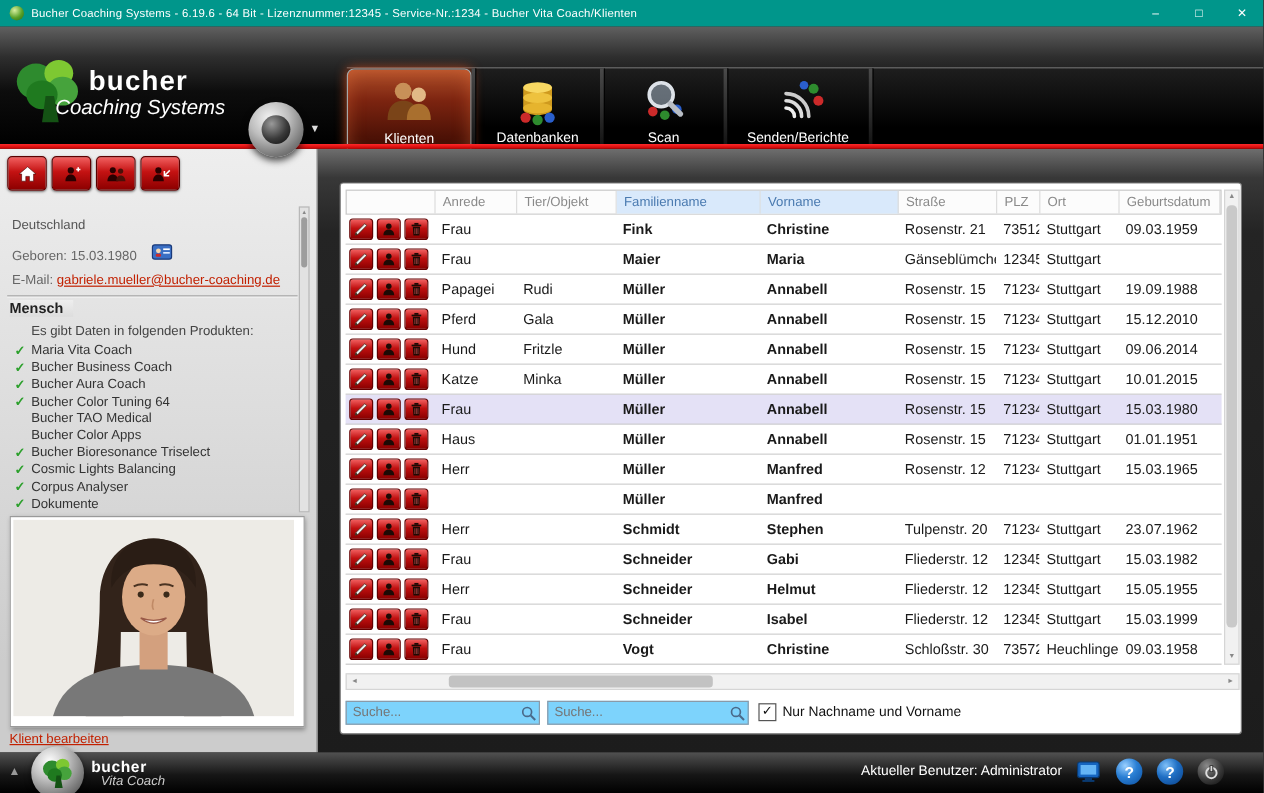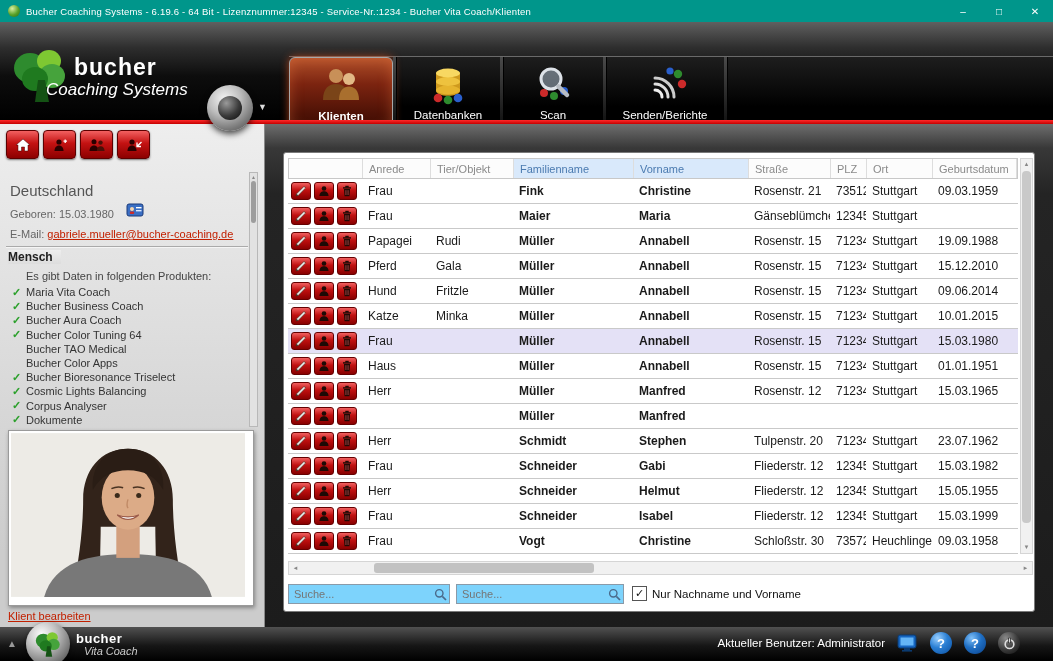--- a/index.html
+++ b/index.html
@@ -31,39 +31,39 @@
   .nav-band{position:absolute;left:289px;right:0;top:34px;height:76px;display:flex;
             border-top:1px solid #6a6a6a;border-bottom:1px solid #505050;
             background:linear-gradient(180deg,#1e1e1e,#000 65%);}
   .nav-item{height:100%;display:flex;flex-direction:column;align-items:center;box-sizing:border-box;
             padding-top:5px;cursor:default;}
   .nav-item .nav-icon{height:46px;display:flex;align-items:center;}
   .nav-label{color:#fff;font-size:11.5px;margin-top:1px;}
   .nav-item.active{background:linear-gradient(180deg,#b0502a 0%,#7c2410 35%,#4e1206 75%,#3a0c04 100%);
             border:1px solid #a8a8a8;border-radius:6px;
             box-shadow:0 0 9px rgba(220,80,30,.75), inset 0 0 14px rgba(255,130,70,.35);}
-  .nav-item.active .nav-label{font-weight:bold;border-bottom:1px solid rgba(255,255,255,.55);}
+  .nav-item.active .nav-label{font-weight:normal;border-bottom:1px solid rgba(255,255,255,.55);}
   .nav-sep{width:3px;background:linear-gradient(180deg,#4a4a4a,#0a0a0a);box-shadow:1px 0 0 #000;}
 
   .red-stripe{position:absolute;top:120px;left:0;right:0;height:4px;
             background:linear-gradient(180deg,#ff2a2a,#c40000);z-index:4;}
 
   
   .sidebar{position:absolute;top:124px;left:0;width:265px;height:503px;
            background:linear-gradient(180deg,#eeeeee,#cccccc 85%);border-right:1px solid #8a8a8a;
            box-sizing:border-box;z-index:3;}
   .side-buttons{position:absolute;left:6px;top:6px;display:flex;gap:4px;}
   .red-btn{width:33px;height:29px;border-radius:4px;border:1px solid #5c0000;box-sizing:border-box;
            background:linear-gradient(180deg,#f26060 0%,#c41212 45%,#8c0000 100%);
            display:flex;align-items:center;justify-content:center;box-shadow:0 1px 2px rgba(0,0,0,.5);}
   .side-scroll{position:absolute;right:6px;top:48px;width:9px;height:255px;background:#e2e2e2;
            border:1px solid #b8b8b8;box-sizing:border-box;display:flex;flex-direction:column;align-items:center;}
   .side-scroll .sarr{font-size:5px;color:#888;line-height:8px;}
   .side-thumb{width:5px;height:42px;background:#9d9d9d;border-radius:3px;}
-  .side-country{position:absolute;left:10px;top:58px;font-size:15px;color:#555;}
+  .side-country{position:absolute;left:10px;top:58px;font-size:11px;color:#555;}
   .side-born{position:absolute;left:10px;top:84px;font-size:11px;color:#666;}
   .contact-icon{position:absolute;left:126px;top:78px;}
   .side-email{position:absolute;left:10px;top:104px;font-size:11px;color:#666;white-space:nowrap;}
   .side-email a{color:#c22000;}
   .side-divider{position:absolute;left:6px;top:122px;width:242px;border-top:1px solid #aaa;
            box-shadow:0 1px 0 #f5f5f5;}
   .side-section{position:absolute;left:8px;top:126px;font-size:12px;font-weight:bold;color:#222;
            background:linear-gradient(180deg,#eee,#ddd);padding-right:8px;}
   .side-products-heading{position:absolute;left:26px;top:146px;font-size:11px;color:#444;}
   .product-list{position:absolute;left:12px;top:161px;width:230px;}

